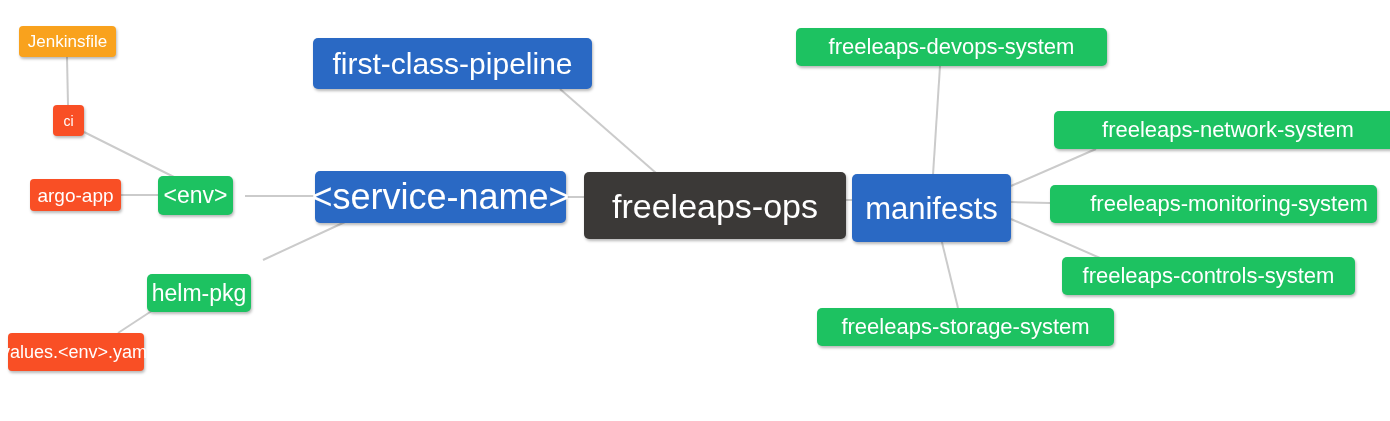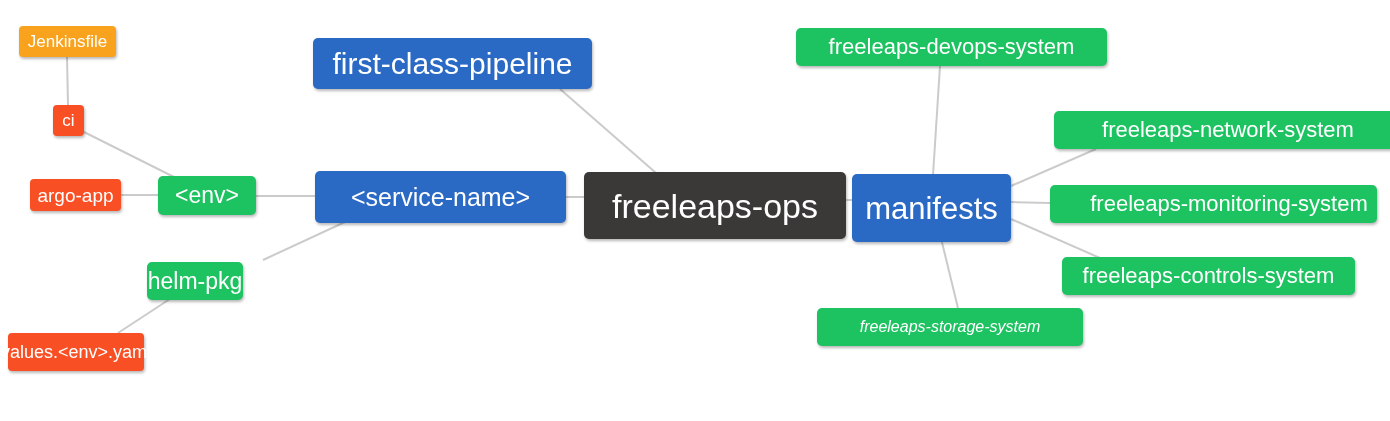--- a/index.html
+++ b/index.html
@@ -45,33 +45,33 @@
     line-height: 1;
     user-select: none;
   }
   .orange { background: var(--orange); }
   .red    { background: var(--red); }
   .green  { background: var(--green); }
   .blue   { background: var(--blue); }
   .dark   { background: var(--dark); }
 
   #n-jenkinsfile { left: 19px;  top: 26px;  width: 97px;  height: 31px; font-size: 17px; border-radius: 4px; }
-  #n-ci          { left: 53px;  top: 105px; width: 31px;  height: 31px; font-size: 17px; border-radius: 4px; }
+  #n-ci          { left: 53px;  top: 105px; width: 31px;  height: 31px; font-size: 14px; border-radius: 4px; }
   #n-argo        { left: 30px;  top: 179px; width: 91px;  height: 32px; font-size: 19px; border-radius: 4px; }
-  #n-env         { left: 158px; top: 176px; width: 98px;  height: 39px; font-size: 23px; }
-  #n-service     { left: 315px; top: 171px; width: 251px; height: 52px; font-size: 25px; text-align: right; }
+  #n-env         { left: 158px; top: 176px; width: 75px;  height: 39px; font-size: 23px; }
+  #n-service     { left: 315px; top: 171px; width: 251px; height: 52px; font-size: 36px; text-align: right; }
   #n-fcp         { left: 313px; top: 38px;  width: 279px; height: 51px; font-size: 30px; }
   #n-ops         { left: 584px; top: 172px; width: 262px; height: 67px; font-size: 34px; }
   #n-manifests   { left: 852px; top: 174px; width: 159px; height: 68px; font-size: 31px; }
   #n-devops      { left: 796px; top: 28px;  width: 311px; height: 38px; font-size: 22px; }
   #n-network     { left: 1054px;top: 111px; width: 348px; height: 38px; font-size: 22px; }
   #n-monitoring  { left: 1050px;top: 185px; width: 327px; height: 38px; font-size: 22px; padding-left: 31px; }
   #n-controls    { left: 1062px;top: 257px; width: 293px; height: 38px; font-size: 22px; }
-  #n-storage     { left: 817px; top: 308px; width: 266px; height: 38px; font-size: 16px; font-style: italic; }
-  #n-helm        { left: 147px; top: 262px; width: 96px; height: 38px; font-size: 23px; }
+  #n-storage     { left: 817px; top: 308px; width: 297px; height: 38px; font-size: 22px; }
+  #n-helm        { left: 147px; top: 274px; width: 104px; height: 38px; font-size: 23px; }
   #n-values      { left: 8px;   top: 333px; width: 136px; height: 38px; font-size: 18px; border-radius: 4px; }
 </style>
 </head>
 <body>
 
 <div class="canvas">
 
   <svg class="edges" viewBox="0 0 1390 421" aria-hidden="true">
     <line x1="67" y1="57" x2="68" y2="105"></line>
     <line x1="84" y1="132" x2="176" y2="178"></line>

